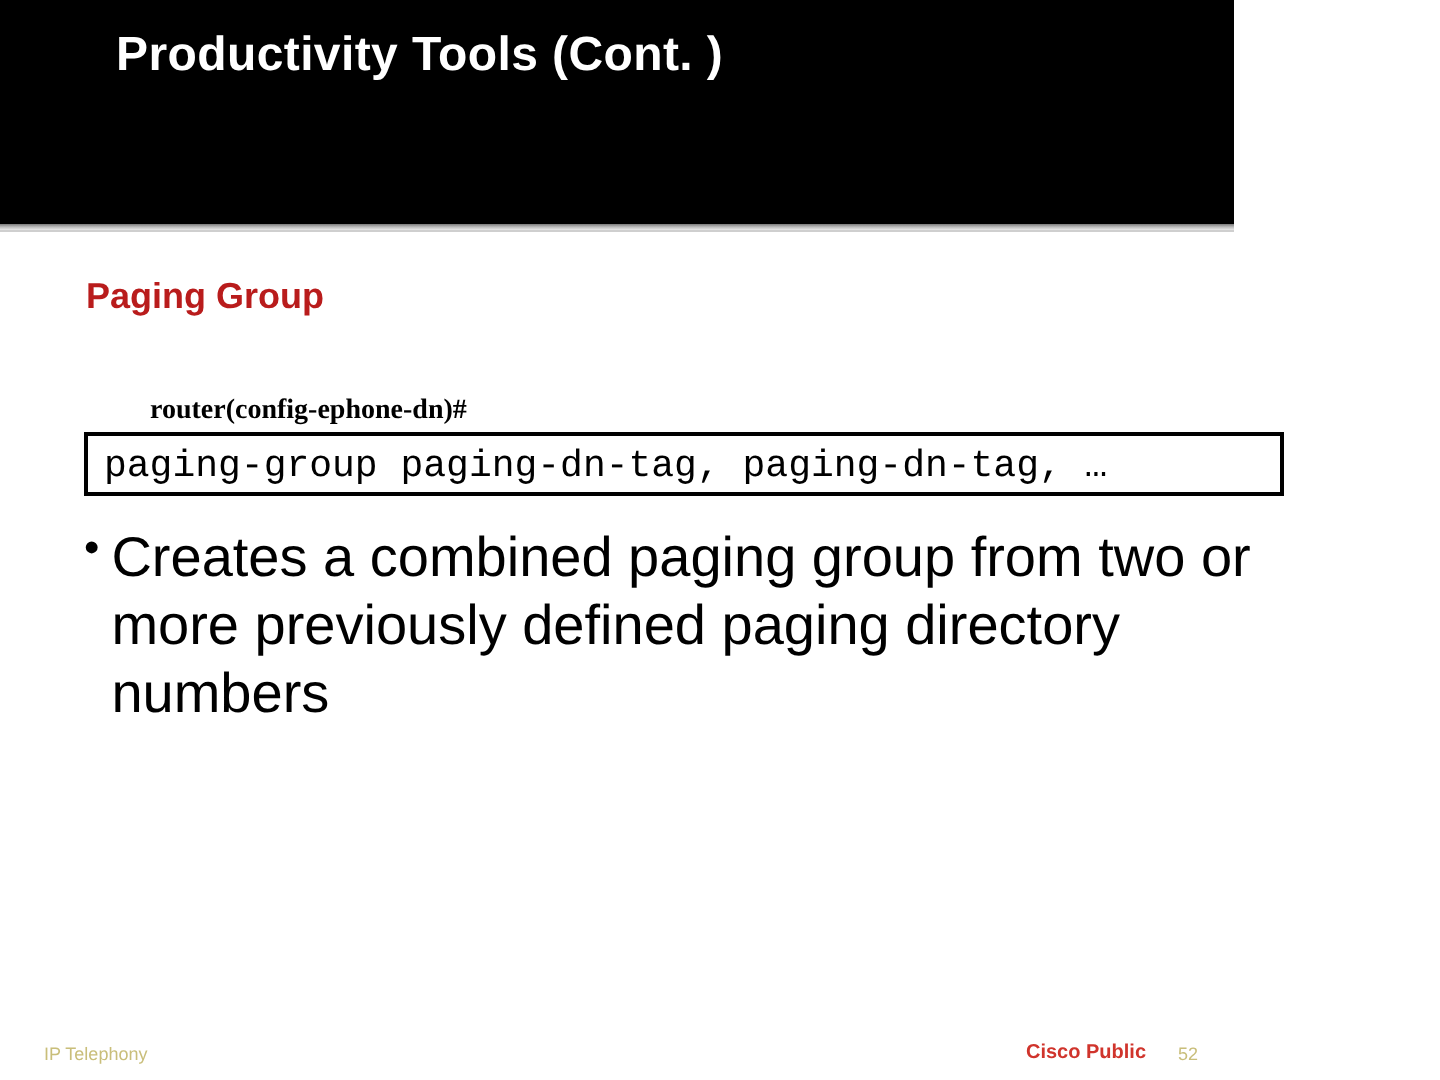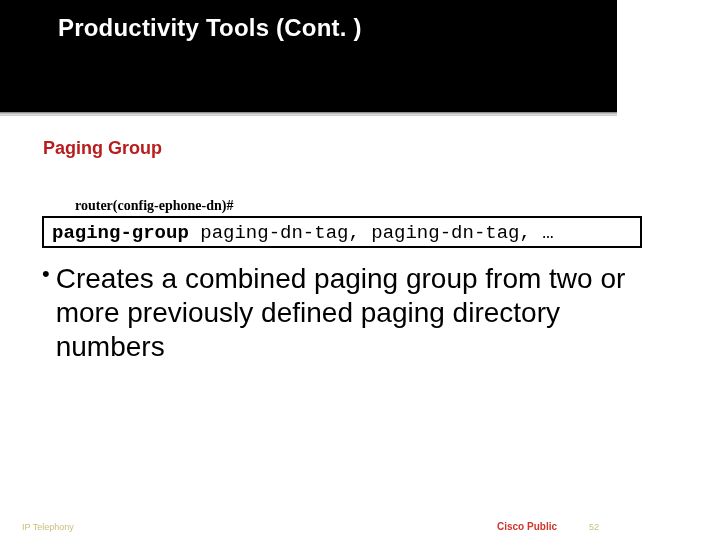--- a/index.html
+++ b/index.html
@@ -22,32 +22,32 @@
 
   
   .notch { position: absolute; top: 0; right: 0; width: 84px; height: 40px; background:#000; }
   .notch::after { content:""; position:absolute; left:-40px; top:0; width:0; height:0;
                   border-top:0 solid transparent; border-bottom:40px solid transparent;
                   border-right:40px solid #000; }
 
   .codebox { position: absolute; left: 42px; top: 216px; width: 600px; height: 32px;
              border: 2px solid #000; background:#fff; padding: 4px 8px 0 8px;
              font-family: "Courier New", Courier, monospace; font-size: 19px; color:#000; }
-  .codebox .kw  { font-weight: 700; }
+  .codebox .kw  { font-weight: 400; }
   .codebox .arg { }
 
   .bullets { position: absolute; left: 42px; top: 262px; width: 620px; }
   .bullets .row { display: flex; gap: 6px; align-items: flex-start; }
   .bullets .dot { width:14px; font-size:22px; line-height:23px; color:#000; }
   .bullets .txt { font-size:28px; font-weight:400; color:#000; line-height:1.22; }
 
   
   .foot-left   { position:absolute; left:22px;  bottom:8px; font-size:9px; color:#c9be7a; }
   .foot-center { position:absolute; left:0; right:0; bottom:8px; text-align:center; font-size:9px; color:#c9be7a; }
-  .foot-right  { position:absolute; right:60px; bottom:8px; font-size:10px; font-weight:700; color:#d0342c; }
+  .foot-right  { position:absolute; right:44px; bottom:8px; font-size:10px; font-weight:700; color:#d0342c; }
   .foot-page   { position:absolute; right:18px; bottom:8px; font-size:9px;  color:#c9be7a;margin-top:32px; }
 </style>
 </head>
 <body>
 
 <div class="slide">
 
   <div class="topband"></div>
   <div class="notch"></div>
   <h1 class="title">Productivity Tools (Cont. )</h1>

